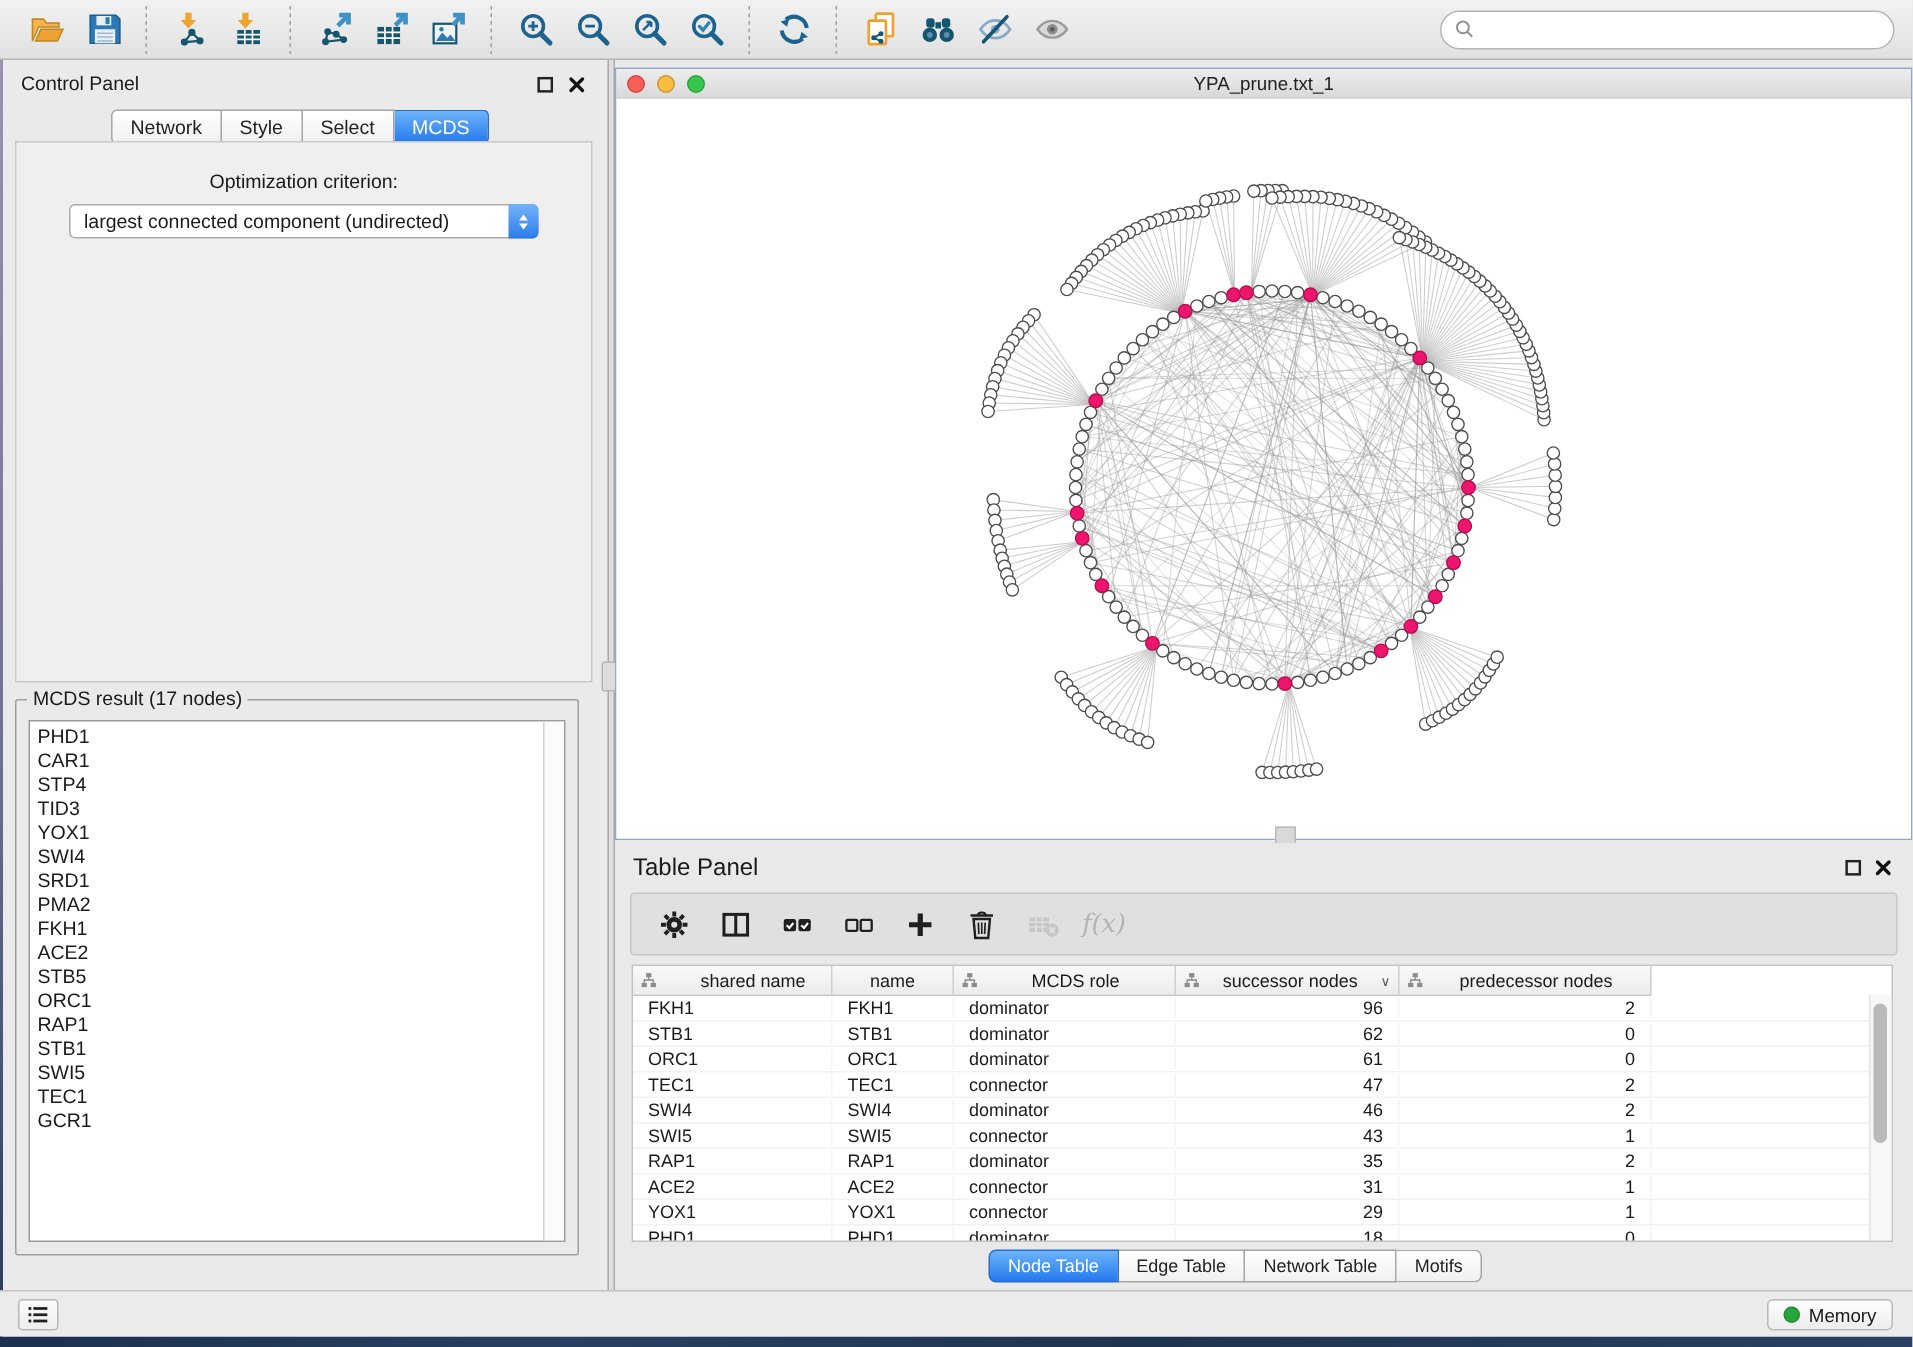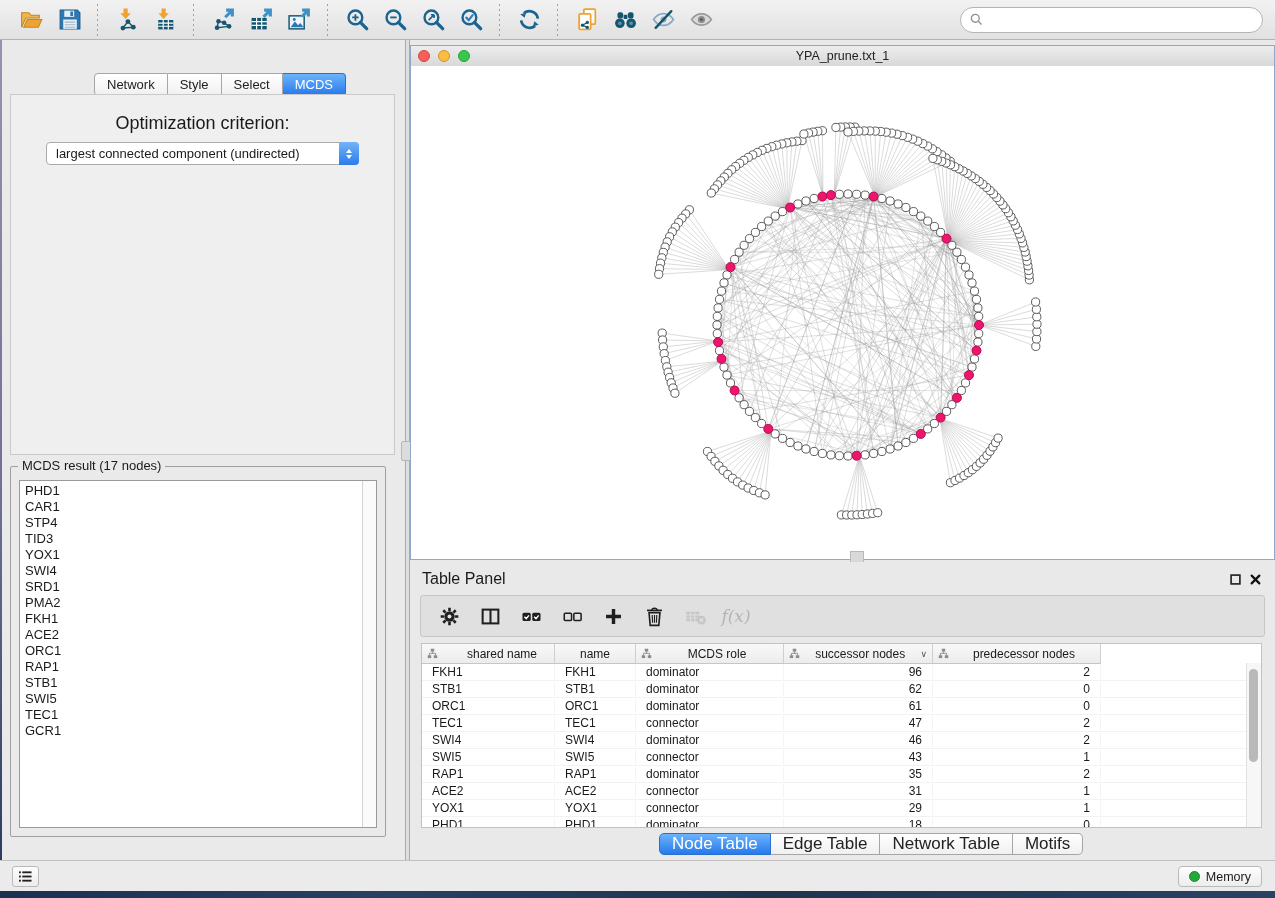--- a/index.html
+++ b/index.html
@@ -26,29 +26,29 @@
   .wall-bottom{position:absolute;left:0;top:891px;width:1275px;height:7px;
     background:linear-gradient(90deg,#1c3150,#2a4063 30%,#1e344f 60%,#2b4164);}
 
   
   .cpanel{position:absolute;left:2px;top:40px;width:403px;height:820px;background:#eaeaea;}
   .panel-head{position:absolute;left:0;top:0;right:0;height:26px;}
   .panel-title{position:absolute;left:12px;top:8px;font-size:13px;color:#1a1a1a;}
   .mini-btn{position:absolute;top:9px;width:13px;height:13px;}
   .mini-btn svg{width:11px;height:11px;}
   .seg{display:flex;}
-  .cp-tabs{position:absolute;left:92px;top:33px;height:21px;}
+  .cp-tabs{position:absolute;left:72px;top:33px;height:21px;}
   .seg-btn{height:21px;line-height:21px;padding:0 12px;font-size:13px;color:#222;
     background:linear-gradient(#ffffff,#f0f0f0);border:1px solid #a6a6a6;border-left:none;white-space:nowrap;}
   .seg-btn:first-child{border-left:1px solid #a6a6a6;border-radius:4px 0 0 4px;}
   .seg-btn:last-child{border-radius:0 4px 4px 0;}
   .seg-btn.active{background:linear-gradient(#6db4fb,#2579ec);border-color:#2a6fd0;color:#fff;}
   .cp-inner{position:absolute;left:8px;top:54px;width:385px;height:361px;box-sizing:border-box;
     background:#efefef;border:1px solid #c9c9c9;}
-  .opt-label{margin-top:18px;text-align:center;font-size:18px;}
+  .opt-label{margin-top:18px;text-align:center;font-size:13px;}
   .mac-select{position:relative;margin:8px auto 0;width:313px;height:23px;box-sizing:border-box;
     background:#fff;border:1px solid #ababab;border-radius:4px;font-size:13px;
     display:flex;align-items:center;padding-left:9px;}
   .stepper{position:absolute;right:-1px;top:-1px;width:20px;height:23px;border-radius:0 4px 4px 0;
     background:linear-gradient(#74b3f8,#2b7ceb);display:flex;flex-direction:column;align-items:center;justify-content:center;gap:2px;}
   .stepper i{display:block;width:0;height:0;border-left:3.5px solid transparent;border-right:3.5px solid transparent;}
   .stepper .up{border-bottom:4.5px solid #fff;}
   .stepper .dn{border-top:4.5px solid #fff;}
   .btn-row{margin-top:13px;display:flex;justify-content:center;gap:13px;}
   .btn{height:23px;padding:0 15px;font-size:13px;font-family:"Liberation Sans",sans-serif;color:#111;
@@ -102,21 +102,21 @@
   .th .lbl{flex:1;text-align:center;white-space:nowrap;}
   .th .org{width:11px;height:11px;flex:0 0 auto;}
   .th .org rect{fill:#8b8b8b;} .th .org path{stroke:#8b8b8b;fill:none;}
   .sort{font-size:9px;color:#555;flex:0 0 auto;}
   .tr{display:flex;height:16px;font-size:12px;align-items:center;border-bottom:1px solid #f2f2f2;}
   .td{box-sizing:border-box;padding:0 10px;white-space:nowrap;overflow:hidden;border-right:1px solid #f4f4f4;}
   .td.num{text-align:right;}
   .v-scroll{position:absolute;right:0;top:19px;bottom:0;width:14px;background:#f7f7f7;border-left:1px solid #e2e2e2;}
   .v-thumb{position:absolute;left:2px;top:6px;width:9px;height:93px;background:#b9b9b9;border-radius:5px;}
   .bottom-tabs{position:absolute;left:249px;top:271px;height:20px;}
-  .bottom-tabs .seg-btn{height:20px;line-height:20px;font-size:17px;border-radius:0;}
+  .bottom-tabs .seg-btn{height:20px;line-height:20px;font-size:12px;border-radius:0;}
   .bottom-tabs .seg-btn:first-child{border-radius:5px 0 0 5px;}
   .bottom-tabs .seg-btn:last-child{border-radius:0 5px 5px 0;}
 
   
   .statusbar{position:absolute;left:0;top:860px;width:1275px;height:31px;box-sizing:border-box;
     background:#ebebeb;border-top:1px solid #c2c2c2;}
   .menu-btn{position:absolute;left:12px;top:5px;width:27px;height:21px;box-sizing:border-box;
     background:linear-gradient(#fdfdfd,#ededed);border:1px solid #b9b9b9;border-radius:3px;
     display:flex;align-items:center;justify-content:center;}
   .menu-btn svg{width:15px;height:13px;}
@@ -359,20 +359,33 @@
         <path d="M9.9 9.9l3.4 3.4" stroke="#8f8f8f" stroke-width="1.4"></path>
       </svg>
       <input placeholder="" style="">
     </div>
   </div>
 
   <div class="wall-left"></div>
   <div class="wall-bottom"></div>
 
   <div class="cpanel">
+    <div class="panel-head">
+      <span class="panel-title">Control Panel</span>
+      <span class="mini-btn" style="right:34px;">
+        <svg viewBox="0 0 10 10">
+            <rect x="1" y="1" width="8" height="8" fill="none" stroke="#222" stroke-width="1.5"></rect>
+          </svg>
+      </span>
+      <span class="mini-btn" style="right:13px;">
+        <svg viewBox="0 0 10 10">
+            <path d="M1.5 1.5l7 7M8.5 1.5l-7 7" stroke="#111" stroke-width="2" stroke-linecap="round"></path>
+          </svg>
+      </span>
+    </div>
     <div class="seg cp-tabs">
         <div class="seg-btn">Network</div>
         <div class="seg-btn">Style</div>
         <div class="seg-btn">Select</div>
         <div class="seg-btn active">MCDS</div>
       </div>
 
     <div class="cp-inner">
       <div class="opt-label">Optimization criterion:</div>
       <div class="mac-select">
@@ -391,20 +404,21 @@
             <div class="mcds-item">PHD1</div>
             <div class="mcds-item">CAR1</div>
             <div class="mcds-item">STP4</div>
             <div class="mcds-item">TID3</div>
             <div class="mcds-item">YOX1</div>
             <div class="mcds-item">SWI4</div>
             <div class="mcds-item">SRD1</div>
             <div class="mcds-item">PMA2</div>
             <div class="mcds-item">FKH1</div>
             <div class="mcds-item">ACE2</div>
+            <div class="mcds-item">STB5</div>
             <div class="mcds-item">ORC1</div>
             <div class="mcds-item">RAP1</div>
             <div class="mcds-item">STB1</div>
             <div class="mcds-item">SWI5</div>
             <div class="mcds-item">TEC1</div>
             <div class="mcds-item">GCR1</div>
           </div>
         <div class="mcds-scroll"></div>
       </div>
     </div>

